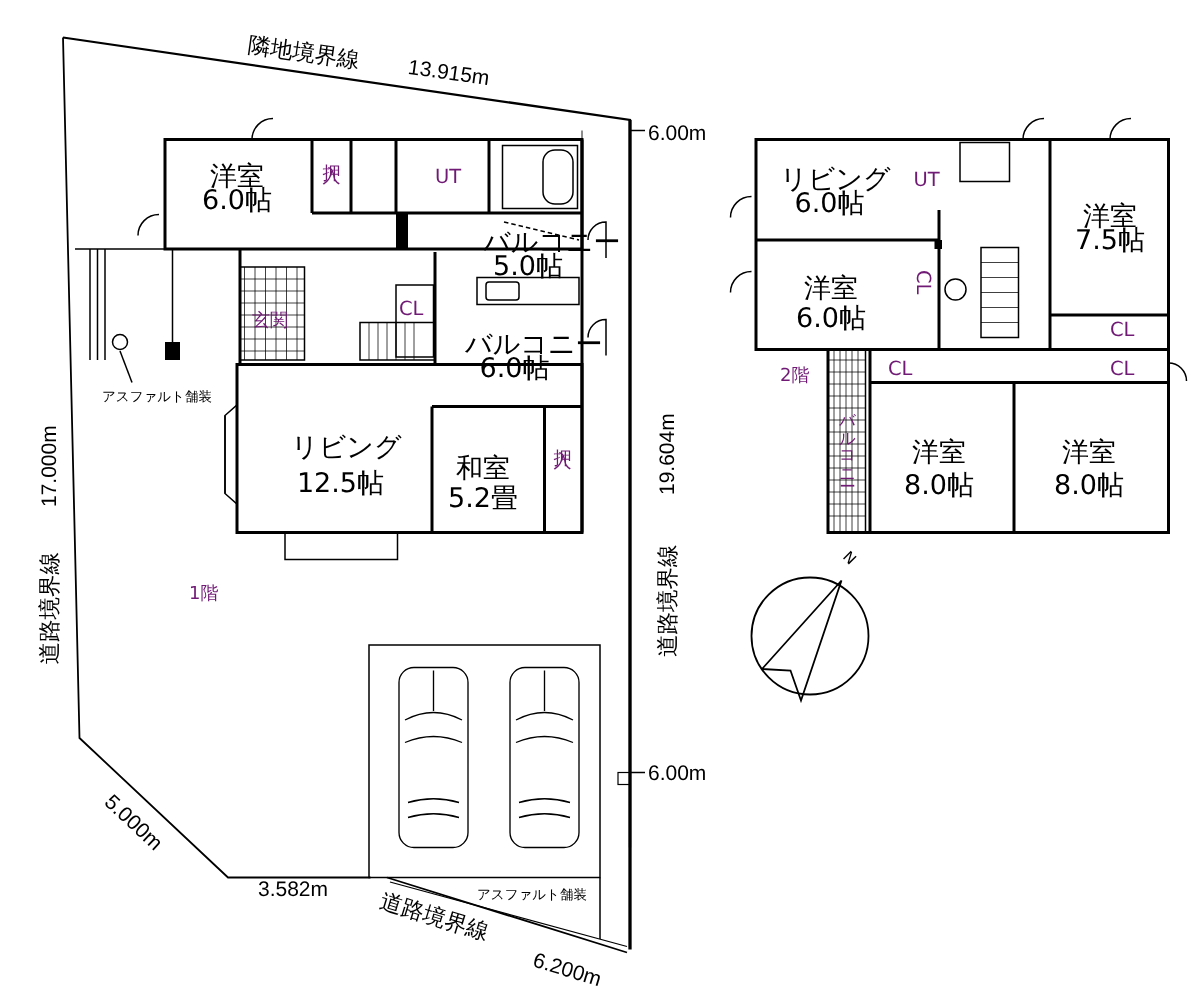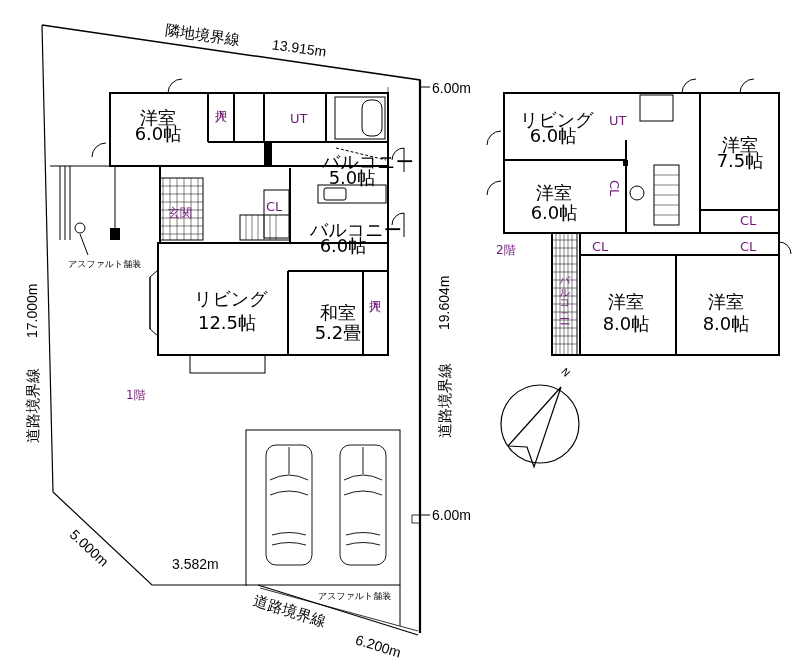--- a/index.html
+++ b/index.html
@@ -118,21 +118,21 @@
 <div class="dim" style="left:272px;top:40px;transform:rotate(8deg);">13.915m</div>
 <div class="dim" style="left:432px;top:80px;">6.00m</div>
 <div class="dim" style="left:432px;top:507px;">6.00m</div>
 
 <div class="dim rot90" style="left:24px;top:338px;">17.000m</div>
 <div class="dim rot90" style="left:24px;top:443px;font-size:15px;">道路境界線</div>
 <div class="dim rot90" style="left:436px;top:330px;">19.604m</div>
 <div class="dim rot90" style="left:436px;top:438px;font-size:15px;">道路境界線</div>
 
 <div class="dim" style="left:66px;top:540px;transform:rotate(43deg);">5.000m</div>
-<div class="dim" style="left:172px;top:556px;">3.582m</div>
+<div class="dim" style="left:172px;top:584px;">3.582m</div>
 <div class="dim" style="left:252px;top:602px;transform:rotate(17deg);font-size:15px;">道路境界線</div>
 <div class="dim" style="left:355px;top:638px;transform:rotate(17deg);">6.200m</div>
 
 <div class="small" style="left:68px;top:258px;">アスファルト舗装</div>
 <div class="small" style="left:318px;top:590px;">アスファルト舗装</div>
 <div class="small" style="left:562px;top:367px;transform:rotate(45deg);font-size:10px;">N</div>
 
 <div class="lbl" style="left:126px;top:388px;">1階</div>
 <div class="lbl2" style="left:128px;top:110px;width:60px;">
   <div>洋室</div>
@@ -147,27 +147,27 @@
 <div class="lbl" style="left:168px;top:206px;font-family:Liberation Serif, serif;">玄関</div>
 <div class="lbl" style="left:266px;top:200px;font-size:13px;">CL</div>
 <div class="lbl2" style="left:310px;top:222px;width:66px;">
   <div>バルコニー</div>
     <div>6.0帖</div>
 </div>
 <div class="lbl2" style="left:194px;top:287px;width:66px;line-height:24px;">
   <div>リビング</div>
     <div>12.5帖</div>
 </div>
-<div class="lbl2" style="left:308px;top:303px;width:60px;line-height:20px;">
+<div class="lbl2" style="left:292px;top:303px;width:60px;line-height:20px;">
   <div>和室</div>
     <div>5.2畳</div>
 </div>
 <div class="lbl vert" style="left:368px;top:290px;">押入</div>
 
-<div class="lbl" style="left:496px;top:243px;">2階</div>
+<div class="lbl" style="left:520px;top:243px;">2階</div>
 <div class="lbl2" style="left:520px;top:112px;width:66px;">
   <div>リビング</div>
     <div>6.0帖</div>
 </div>
 <div class="lbl" style="left:609px;top:114px;font-size:13px;">UT</div>
 <div class="lbl2" style="left:710px;top:137px;width:60px;">
   <div>洋室</div>
     <div>7.5帖</div>
 </div>
 <div class="lbl2" style="left:524px;top:183px;width:60px;line-height:20px;">

